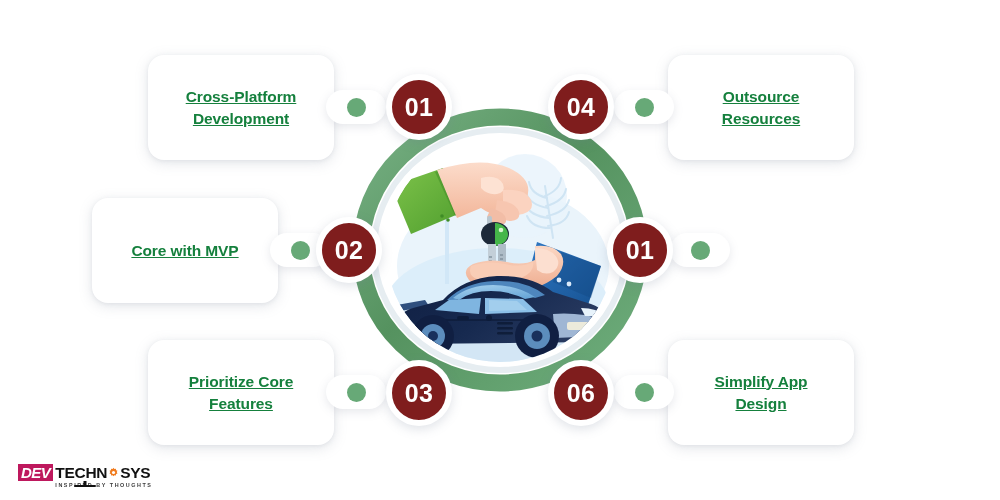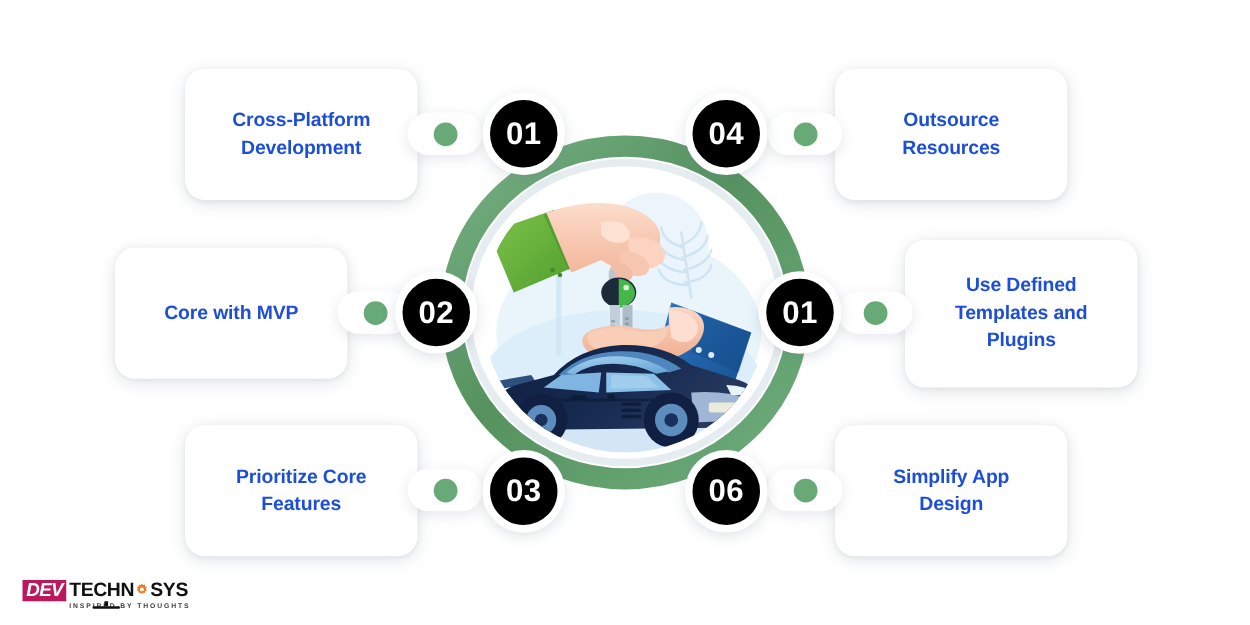--- a/index.html
+++ b/index.html
@@ -27,25 +27,26 @@
     box-shadow: 0 3px 14px rgba(120,130,150,0.20), 0 1px 4px rgba(120,130,150,0.12);
     display: flex;
     align-items: center;
     justify-content: center;
     box-sizing: border-box;
     padding: 8px 14px;
   }
   .card-label {
     font-size: 15.5px;
     font-weight: bold;
-    color: #1d4ed8;
+    color: #15803d;
     line-height: 1.42;
     text-align: center;
     letter-spacing: -0.1px;
     white-space: pre-line;
+    text-decoration: underline;
   }
 
   .card-1 { left: 148px; top: 55px;  width: 186px; height: 105px; }
   .card-2 { left: 92px;  top: 198px; width: 186px; height: 105px; }
   .card-3 { left: 148px; top: 340px; width: 186px; height: 105px; }
   .card-4 { left: 668px; top: 55px;  width: 186px; height: 105px; }
   .card-5 { left: 724px; top: 192px; width: 186px; height: 118px; }
   .card-6 { left: 668px; top: 340px; width: 186px; height: 105px; }
 
   
@@ -73,21 +74,21 @@
   .conn-4 { left: 614px; top: 90px;  }
   .conn-5 { left: 670px; top: 233px; }
   .conn-6 { left: 614px; top: 375px; }
 
   
   .num {
     position: absolute;
     width: 66px;
     height: 66px;
     border-radius: 50%;
-    background: #000000;
+    background: #7f1d1d;
     border: 6px solid #ffffff;
     box-sizing: border-box;
     display: flex;
     align-items: center;
     justify-content: center;
     box-shadow: 0 3px 11px rgba(110,125,145,0.22);
   }
   .num span {
     color: #ffffff;
     font-size: 25px;
@@ -359,25 +360,20 @@
     <div class="card-label">Core with MVP</div>
   </div>
   <div class="card card-3">
     <div class="card-label">Prioritize Core
 Features</div>
   </div>
 
   <div class="card card-4">
     <div class="card-label">Outsource
 Resources</div>
-  </div>
-  <div class="card card-5">
-    <div class="card-label">Use Defined
-Templates and
-Plugins</div>
   </div>
   <div class="card card-6">
     <div class="card-label">Simplify App
 Design</div>
   </div>
 
   <div class="conn conn-1"></div>
   <div class="conn conn-2"></div>
   <div class="conn conn-3"></div>
   <div class="conn conn-4"></div>

